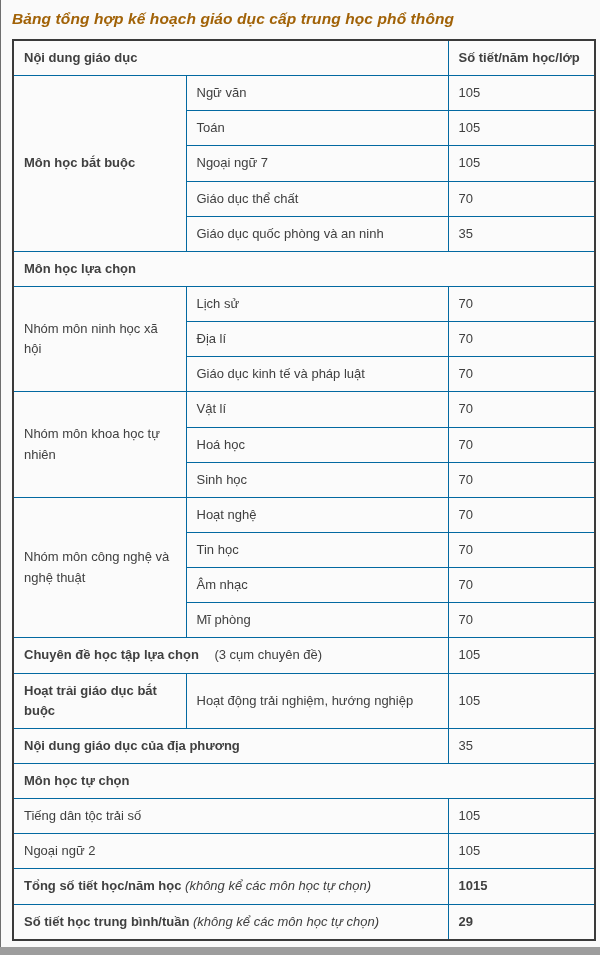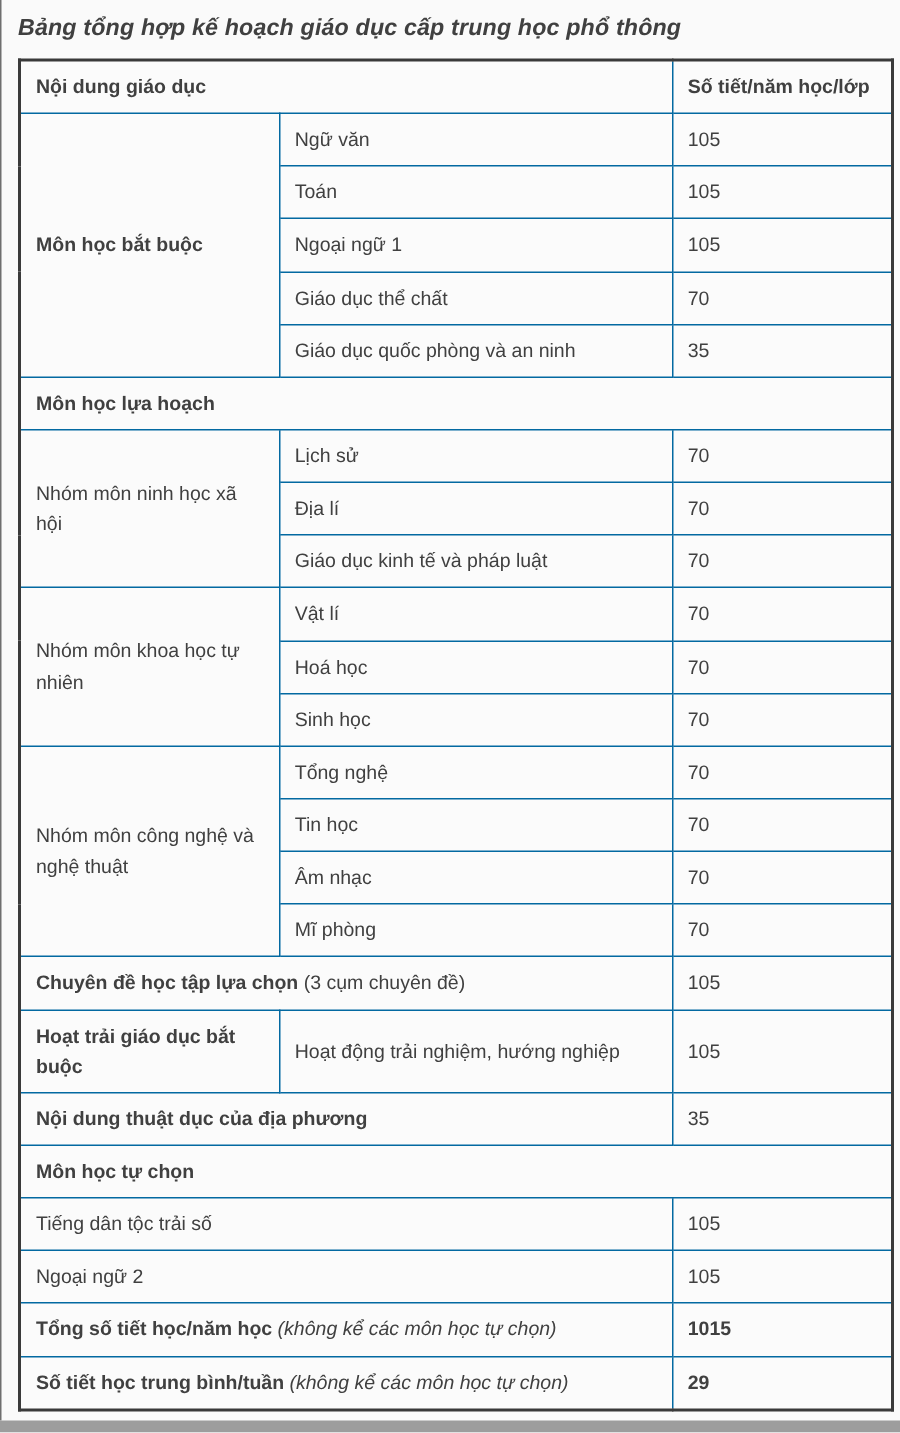--- a/index.html
+++ b/index.html
@@ -14,21 +14,21 @@
     font-family: "Liberation Sans", sans-serif;
     overflow: hidden;
   }
   .page {
     padding: 8px 6px 0 12px;
   }
   .page-title {
     font-size: 15.5px;
     font-weight: bold;
     font-style: italic;
-    color: #404040;
+    color: #a16207;
     margin: 2px 0 11px 0;
     letter-spacing: 0.1px;
   }
   table.plan-table {
     border-collapse: collapse;
     table-layout: fixed;
     width: 582px;
     border: 2px solid #3a3a3a;
     background: #fbfbfb;
   }
@@ -39,21 +39,21 @@
     border: 1px solid #0369a1;
     padding: 7px 10px;
     font-size: 13px;
     line-height: 1.55;
     color: #404040;
     vertical-align: middle;
     word-wrap: break-word;
   }
   .plan-table td.bold { font-weight: bold; }
   .note-italic { font-style: italic; font-weight: normal; }
-  .note-plain { font-weight: normal; }
+  .note-plain { font-weight: normal; margin-left: 12px; }
   .left-edge-line {
     position: absolute;
     left: 0;
     top: 0;
     width: 1px;
     height: 947px;
     background: #6f6f6f;
   }
   .bottom-strip {
     position: absolute;
@@ -88,34 +88,34 @@
       <tr>
         <td rowspan="5" class="bold">Môn học bắt buộc</td>
         <td>Ngữ văn</td>
         <td>105</td>
       </tr>
       <tr>
         <td>Toán</td>
         <td>105</td>
       </tr>
       <tr>
-        <td>Ngoại ngữ 1</td>
+        <td>Ngoại ngữ 7</td>
         <td>105</td>
       </tr>
       <tr>
         <td>Giáo dục thể chất</td>
         <td>70</td>
       </tr>
       <tr>
         <td>Giáo dục quốc phòng và an ninh</td>
         <td>35</td>
       </tr>
 
       <tr>
-        <td colspan="3" class="bold">Môn học lựa hoạch</td>
+        <td colspan="3" class="bold">Môn học lựa chọn</td>
       </tr>
 
       <tr>
         <td rowspan="3">Nhóm môn ninh học xã hội</td>
         <td>Lịch sử</td>
         <td>70</td>
       </tr>
       <tr>
         <td>Địa lí</td>
         <td>70</td>
@@ -134,21 +134,21 @@
         <td>Hoá học</td>
         <td>70</td>
       </tr>
       <tr>
         <td>Sinh học</td>
         <td>70</td>
       </tr>
 
       <tr>
         <td rowspan="4">Nhóm môn công nghệ và nghệ thuật</td>
-        <td>Tổng nghệ</td>
+        <td>Hoạt nghệ</td>
         <td>70</td>
       </tr>
       <tr>
         <td>Tin học</td>
         <td>70</td>
       </tr>
       <tr>
         <td>Âm nhạc</td>
         <td>70</td>
       </tr>
@@ -165,21 +165,21 @@
         <td>105</td>
       </tr>
 
       <tr>
         <td class="bold">Hoạt trải giáo dục bắt buộc</td>
         <td>Hoạt động trải nghiệm, hướng nghiệp</td>
         <td>105</td>
       </tr>
 
       <tr>
-        <td colspan="2" class="bold">Nội dung thuật dục của địa phương</td>
+        <td colspan="2" class="bold">Nội dung giáo dục của địa phương</td>
         <td>35</td>
       </tr>
 
       <tr>
         <td colspan="3" class="bold">Môn học tự chọn</td>
       </tr>
 
       <tr>
         <td colspan="2">Tiếng dân tộc trải số</td>
         <td>105</td>

